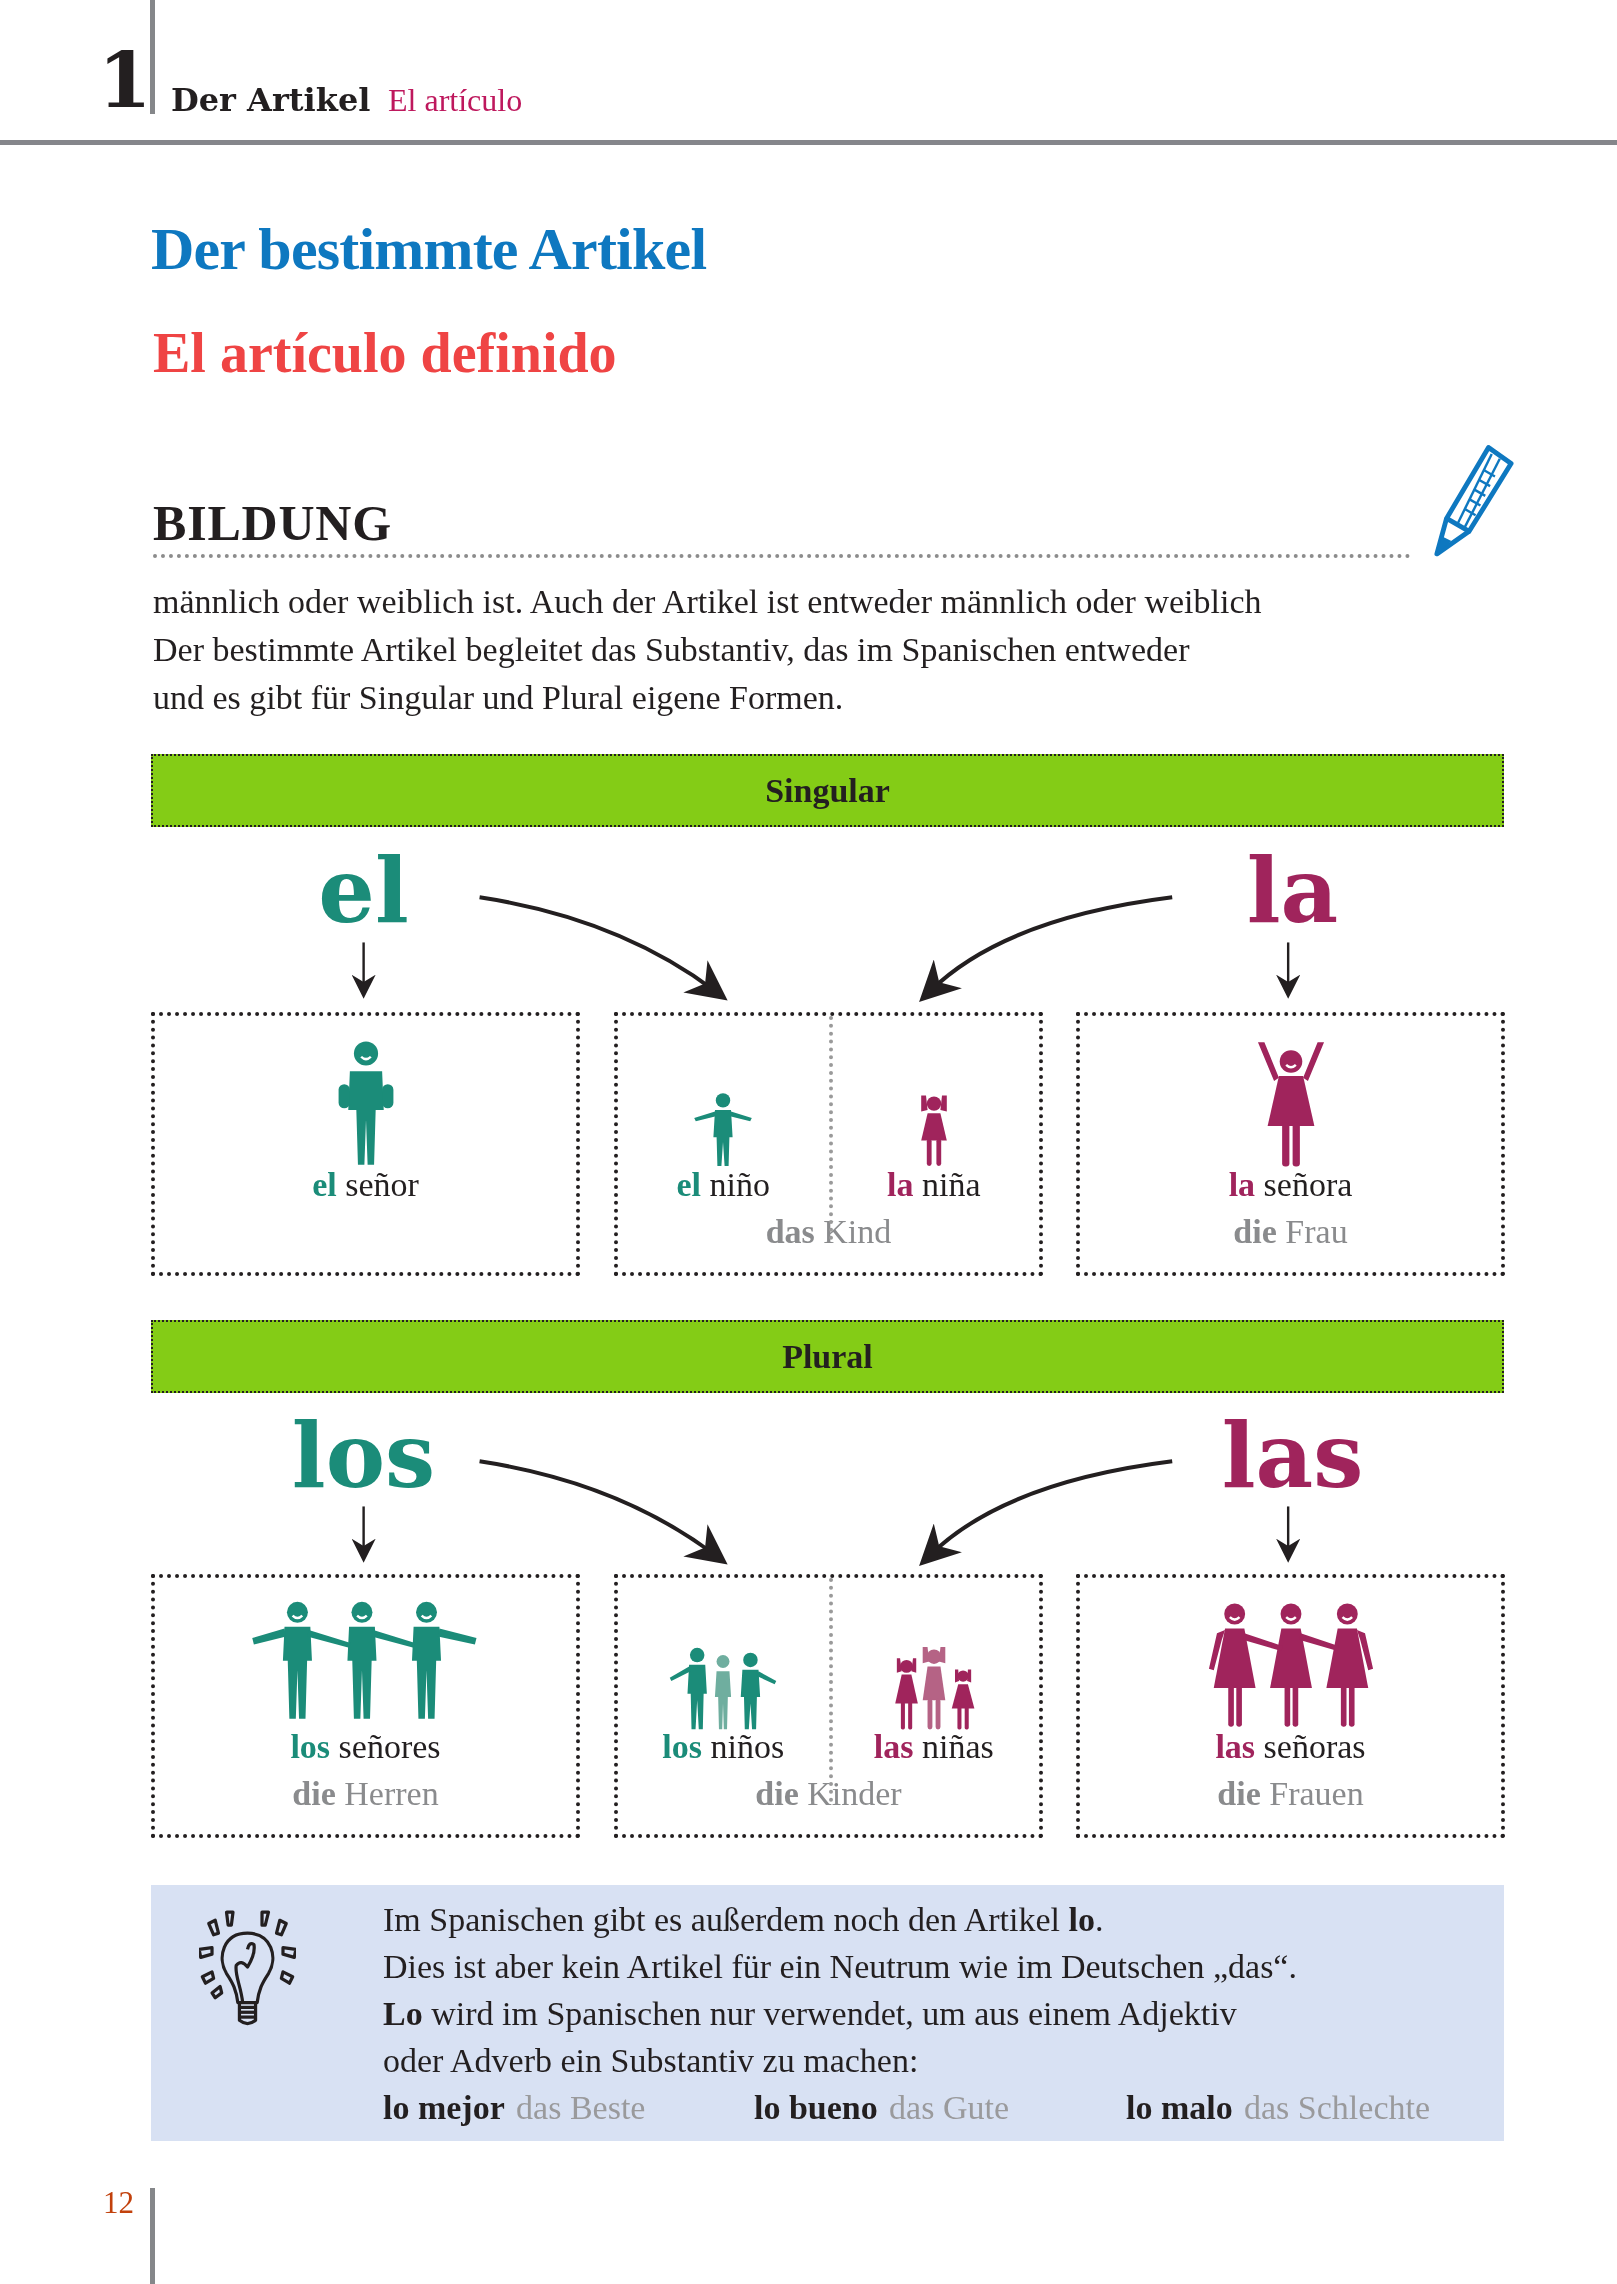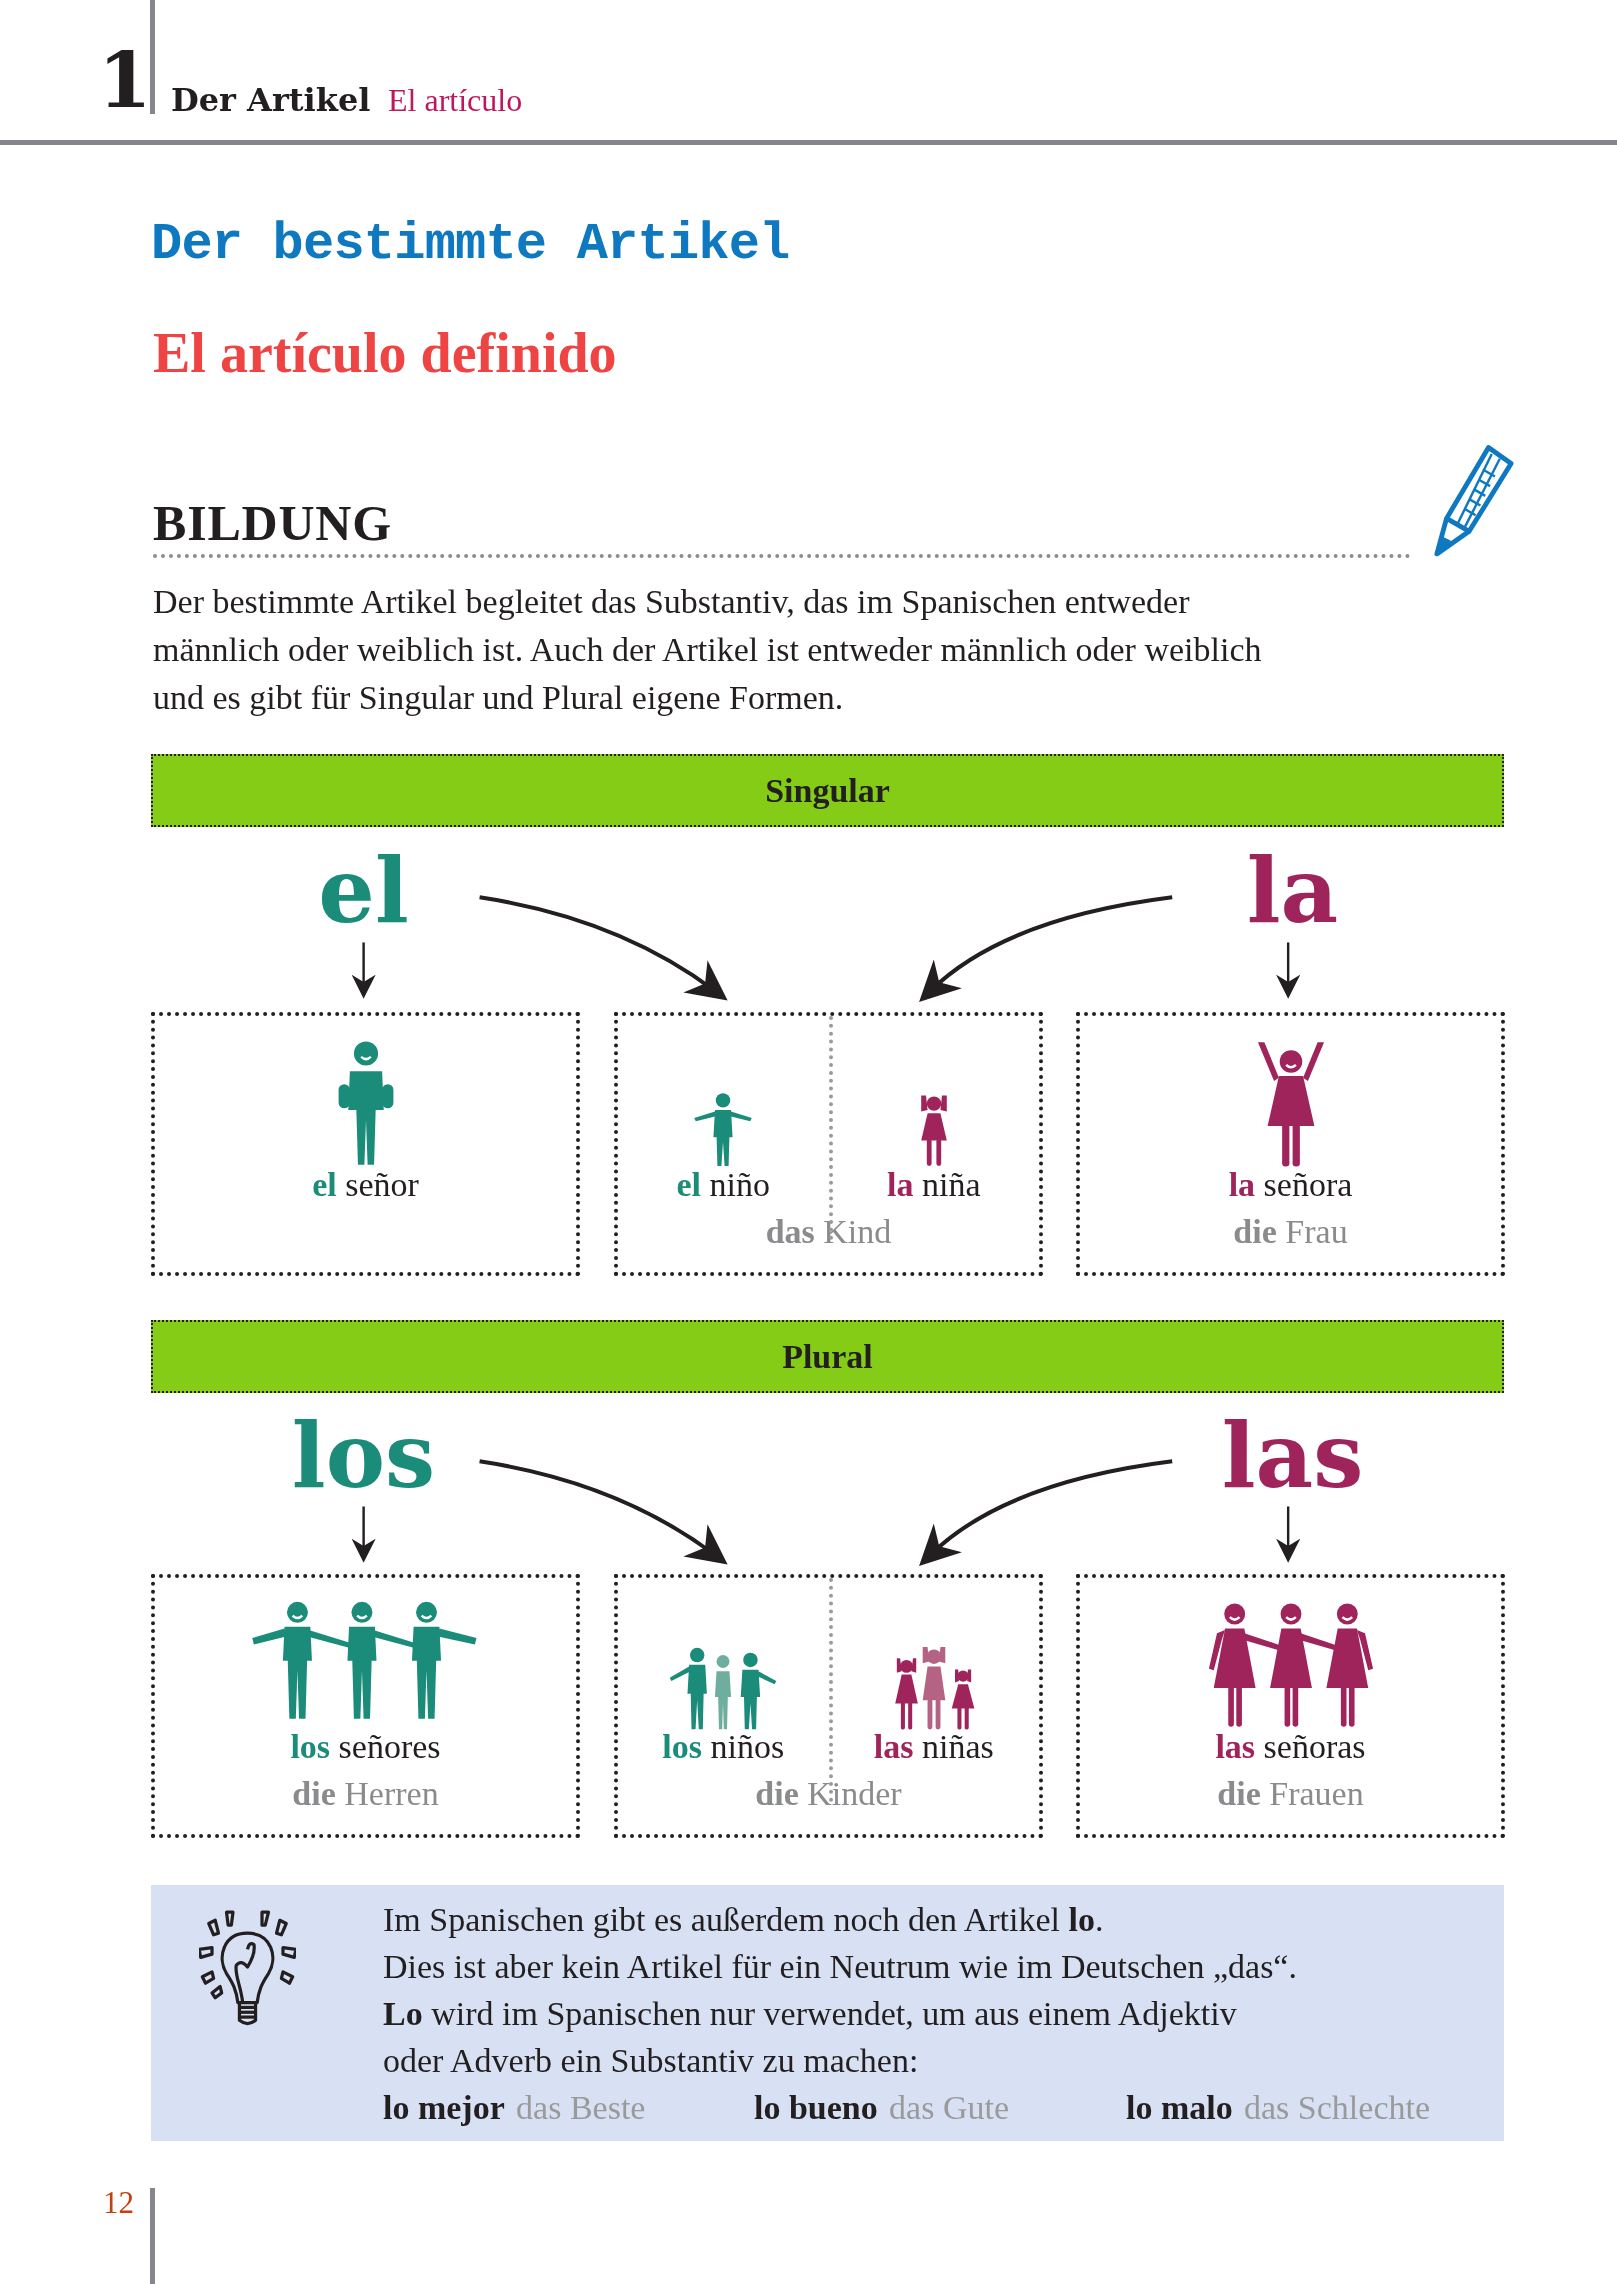--- a/index.html
+++ b/index.html
@@ -7,21 +7,21 @@
   body { position: relative; font-family: "DejaVu Serif", "Liberation Serif", serif; color: #231f20; }
 
   
   .hdr-vline { position: absolute; left: 150px; top: 0; width: 4.8px; height: 114px; background: #85878a; }
   .hdr-num { position: absolute; left: 98px; top: 42px; font-size: 77px; font-weight: bold; line-height: 1; color: #231f20; font-family: "DejaVu Serif", serif; }
   .hdr-title { position: absolute; left: 171px; top: 84px; font-size: 32px; font-weight: bold; line-height: 1; font-family: "DejaVu Serif", serif; }
   .hdr-sub { position: absolute; left: 388px; top: 84px; font-size: 32px; line-height: 1; color: #be185d; font-family: Liberation Serif, serif; }
   .hdr-rule { position: absolute; left: 0; top: 140px; width: 1618px; height: 4.8px; background: #85868b; }
 
   
-  .title { position: absolute; left: 151px; top: 219px; font-size: 52px; font-weight: bold; color: #0e78c0; line-height: 1; letter-spacing: -0.8px; font-family: Liberation Mono, monospace; }
+  .title { position: absolute; left: 151px; top: 219px; font-size: 60px; font-weight: bold; color: #0e78c0; line-height: 1; letter-spacing: -0.8px; font-family: Liberation Serif, serif; }
   .subtitle { position: absolute; left: 153px; top: 325px; font-size: 56px; color: #ef4444; line-height: 1; font-family: Liberation Serif, serif; }
 
   .section-h { position: absolute; left: 153px; top: 498px; font-size: 50px; color: #231f20; line-height: 1; font-family: "Liberation Serif", serif; font-weight: bold; letter-spacing: 0.8px; }
   .section-dots { position: absolute; left: 153px; top: 554px; width: 1258px; height: 0; border-top: 4.8px dotted #8c8c8c; }
   .pencil { position: absolute; left: 1411px; top: 441px; width: 105px; height: 121px; }
 
   .intro { position: absolute; left: 153px; top: 578px; width: 1337px; font-size: 34px; line-height: 48px; color: #231f20; font-family: "Liberation Serif", serif; }
 
   
   .band { position: absolute; left: 151px; width: 1353px; height: 73px; background: #84cc16; border: 2.4px dotted #231f20; display: flex; align-items: center; justify-content: center; font-size: 34px; font-weight: bold; color: #231f20; font-family: "Liberation Serif", serif; }
@@ -87,22 +87,22 @@
   <g stroke="#0e78c0" stroke-width="3">
     <line x1="90" y1="36" x2="104" y2="44"></line>
     <line x1="84" y1="48" x2="98" y2="56"></line>
     <line x1="78" y1="60" x2="92" y2="68"></line>
     <line x1="72" y1="72" x2="86" y2="80"></line>
     <line x1="66" y1="84" x2="80" y2="92"></line>
   </g>
 </svg>
 
 <div class="intro">
+  <div>männlich oder weiblich ist. Auch der Artikel ist entweder männlich oder weiblich</div>
   <div>Der bestimmte Artikel begleitet das Substantiv, das im Spanischen entweder</div>
-  <div>männlich oder weiblich ist. Auch der Artikel ist entweder männlich oder weiblich</div>
   <div>und es gibt für Singular und Plural eigene Formen.</div>
 </div>
 
 <div class="band band-sing">
   <span>Singular</span>
 </div>
 
 <div class="big-art masc" style="left:267px; top:846px;">el</div>
 <div class="big-art fem" style="left:1196px; top:846px;">la</div>
 

